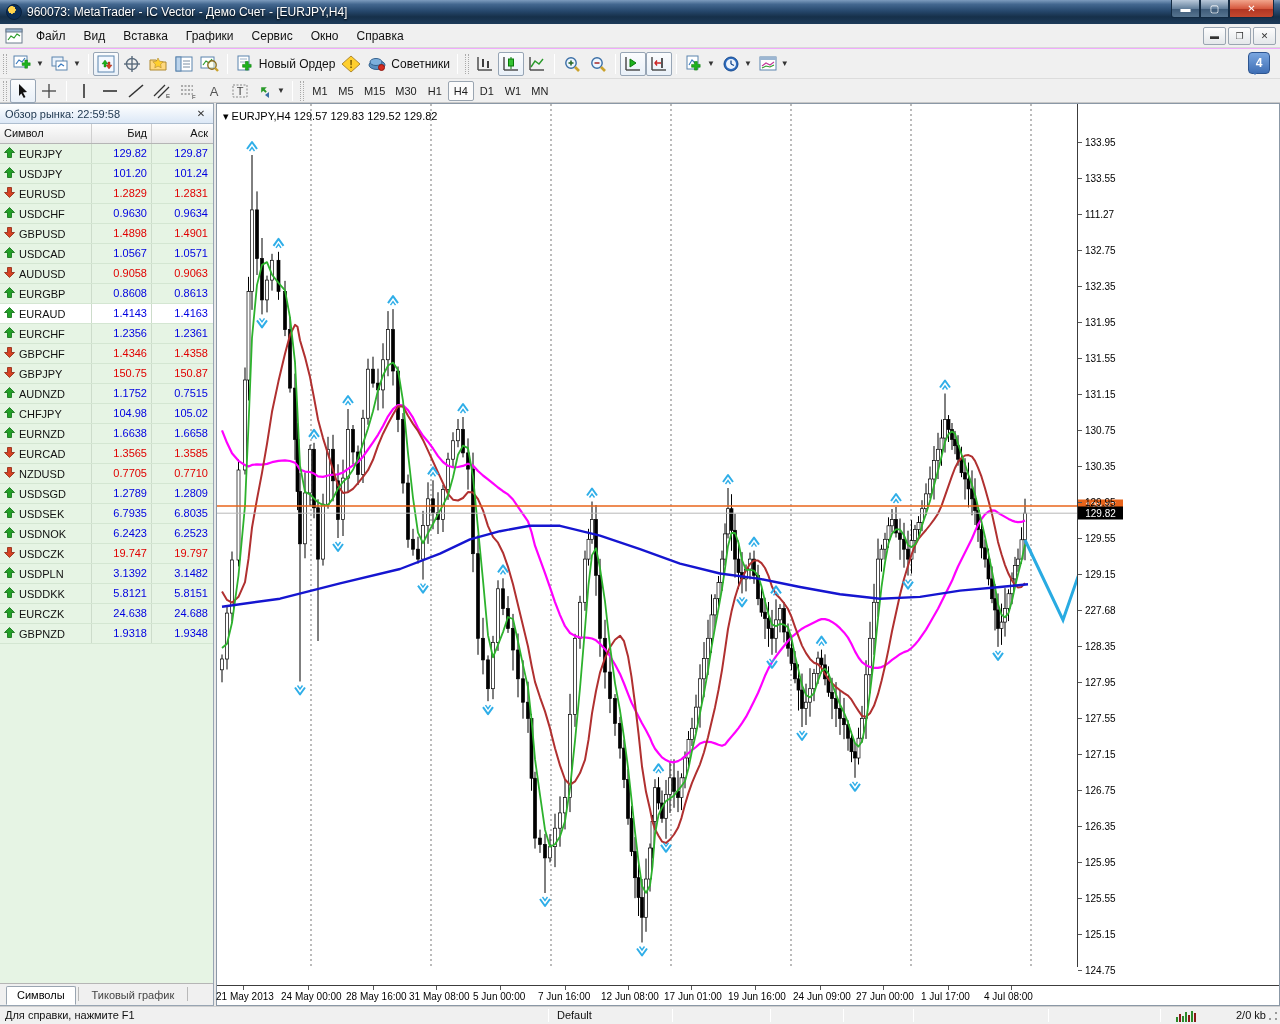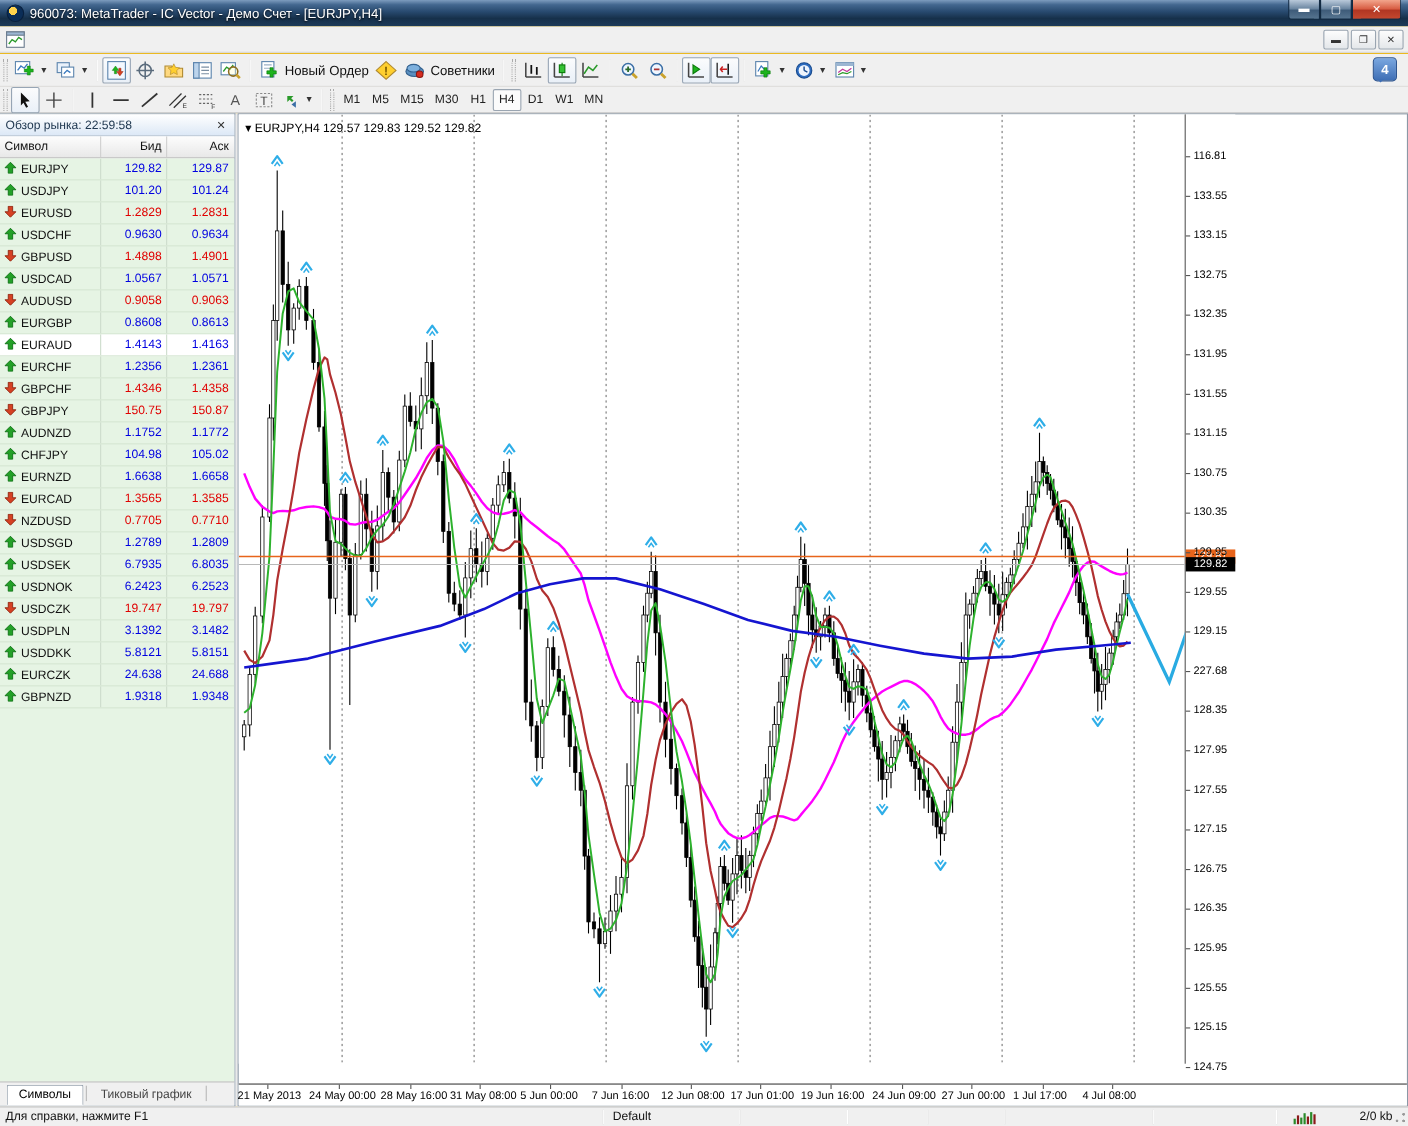--- a/index.html
+++ b/index.html
@@ -1,17 +1,17 @@
 <!DOCTYPE html>
 <html><head>
 <meta charset="utf-8">
 <style>
   * { margin:0; padding:0; box-sizing:border-box; }
   html,body { width:1280px; height:1024px; overflow:hidden; font-family:"Liberation Sans",sans-serif; background:#f0f0f0; }
-  .app { position:relative; width:1280px; height:1024px; background:#eab308; }
+  .app { position:relative; width:1280px; height:1024px; background:#f0abfc; }
 
   
   .titlebar { position:absolute; left:0; top:0; width:1280px; height:24px;
     background:linear-gradient(#7d9cbe 0%, #43678f 18%, #27496e 45%, #16304a 70%, #1d3b59 100%);
     display:flex; align-items:center; color:#fff; }
   .titlebar .logo { width:16px; height:16px; margin:0 5px 0 6px; border-radius:50%;
     background:radial-gradient(circle at 35% 35%, #ffd34d 0 28%, #0b2d57 30%); border:1px solid #08203e; }
   .titlebar .title { font-size:12px; text-shadow:0 1px 2px #000; }
   .winbtns { position:absolute; right:6px; top:0; display:flex; }
   .winbtn { width:29px; height:18px; border:1px solid #122a42; border-top:none; display:flex; align-items:center; justify-content:center;
@@ -116,20 +116,29 @@
       <div class="winbtn close">✕</div>
     </div>
   </div>
 
   <div class="menubar">
     <svg class="mdi-doc-icon" viewBox="0 0 18 16">
       <rect x="1" y="1" width="16" height="14" fill="#fff" stroke="#6b7c8e"></rect>
       <rect x="1" y="1" width="16" height="3" fill="#9cb6d2" stroke="#6b7c8e"></rect>
       <polyline points="3,12 6,8 9,10 12,6 15,8" fill="none" stroke="#2a9a2a" stroke-width="1.2"></polyline>
     </svg>
+    <div id="menu-items" style="display: flex;">
+        <div class="menu-item">Файл</div>
+        <div class="menu-item">Вид</div>
+        <div class="menu-item">Вставка</div>
+        <div class="menu-item">Графики</div>
+        <div class="menu-item">Сервис</div>
+        <div class="menu-item">Окно</div>
+        <div class="menu-item">Справка</div>
+      </div>
     <div class="mdibtns">
       <div class="mdibtn">▬</div>
       <div class="mdibtn">❐</div>
       <div class="mdibtn">✕</div>
     </div>
   </div>
 
   <div class="toolbar1">
     <div class="grip"></div>
 
@@ -471,21 +480,21 @@
                   <path d="M5.5 10.5 L10.5 5.5 H7.5 V0.5 H3.5 V5.5 H0.5 Z" fill="#d64123" stroke="#8d2410" stroke-width="0.8"></path>
                 </svg></span>GBPJPY</div>
             <div class="mw-cell-num down">150.75</div>
             <div class="mw-cell-num last down">150.87</div>
           </div>
           <div class="mw-row">
             <div class="mw-cell-sym"><span><svg width="11" height="11" viewBox="0 0 11 11">
                   <path d="M5.5 0.5 L10.5 5.5 H7.5 V10.5 H3.5 V5.5 H0.5 Z" fill="#23a027" stroke="#0d6e12" stroke-width="0.8"></path>
                 </svg></span>AUDNZD</div>
             <div class="mw-cell-num up">1.1752</div>
-            <div class="mw-cell-num last up">1.1772</div>
+            <div class="mw-cell-num last up">0.7515</div>
           </div>
           <div class="mw-row">
             <div class="mw-cell-sym"><span><svg width="11" height="11" viewBox="0 0 11 11">
                   <path d="M5.5 0.5 L10.5 5.5 H7.5 V10.5 H3.5 V5.5 H0.5 Z" fill="#23a027" stroke="#0d6e12" stroke-width="0.8"></path>
                 </svg></span>CHFJPY</div>
             <div class="mw-cell-num up">104.98</div>
             <div class="mw-cell-num last up">105.02</div>
           </div>
           <div class="mw-row">
             <div class="mw-cell-sym"><span><svg width="11" height="11" viewBox="0 0 11 11">
@@ -1045,25 +1054,25 @@
               <polyline points="808,436 846,516 941,241" fill="none" stroke="#29abe2" stroke-width="3" stroke-linejoin="miter"></polyline>
               <path d="M 942.3963064766598 256.938956309095 L 941 241 L 930.0631485115682 252.67841083024513 Z" fill="#29abe2"></path>
               <line x1="923" y1="292" x2="935" y2="262" stroke="#29abe2" stroke-width="3"></line>
               <path d="M 935.3948335701658 271.9922022823735 L 935 262 L 927.8229120475534 268.9634336733285 Z" fill="#29abe2"></path>
             </svg>
         </div>
         <div class="paxis" id="paxis">
           <div class="ptag" id="ptag-line" style="background: rgb(232, 100, 27); top: 402px;">129.87</div>
           <div class="ptag" id="ptag-bid" style="background: rgb(0, 0, 0); top: 409.2px;">129.82</div>
         <div class="tick" style="top: 37.5px;"></div>
-            <div class="plab" style="top: 37.5px;">116.81</div>
+            <div class="plab" style="top: 37.5px;">133.95</div>
             <div class="tick" style="top: 73.5px;"></div>
             <div class="plab" style="top: 73.5px; text-align: center;">133.55</div>
             <div class="tick" style="top: 109.5px;"></div>
-            <div class="plab" style="top: 109.5px;">133.15</div>
+            <div class="plab" style="top: 109.5px;">111.27</div>
             <div class="tick" style="top: 145.5px;"></div>
             <div class="plab" style="top: 145.5px;">132.75</div>
             <div class="tick" style="top: 181.5px;"></div>
             <div class="plab" style="top: 181.5px;">132.35</div>
             <div class="tick" style="top: 217.5px;"></div>
             <div class="plab" style="top: 217.5px;">131.95</div>
             <div class="tick" style="top: 253.5px;"></div>
             <div class="plab" style="top: 253.5px;">131.55</div>
             <div class="tick" style="top: 289.5px;"></div>
             <div class="plab" style="top: 289.5px;">131.15</div>

